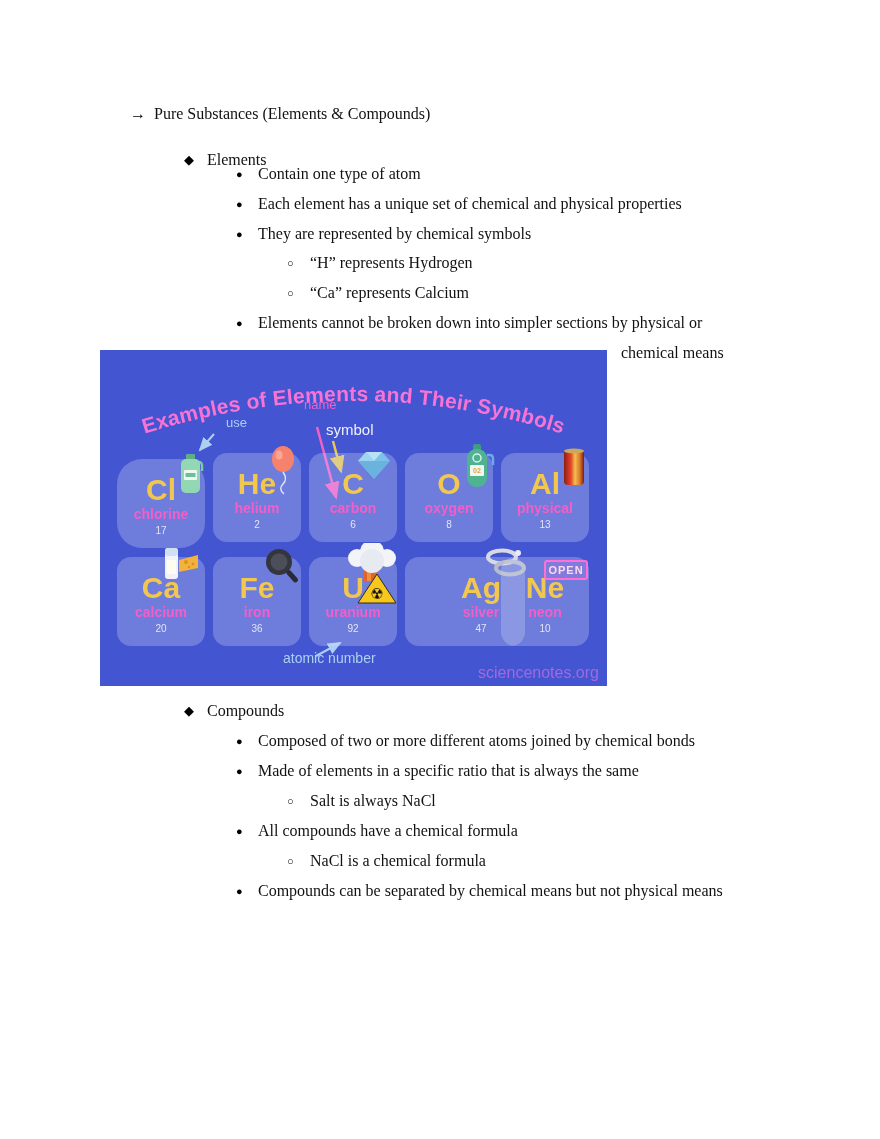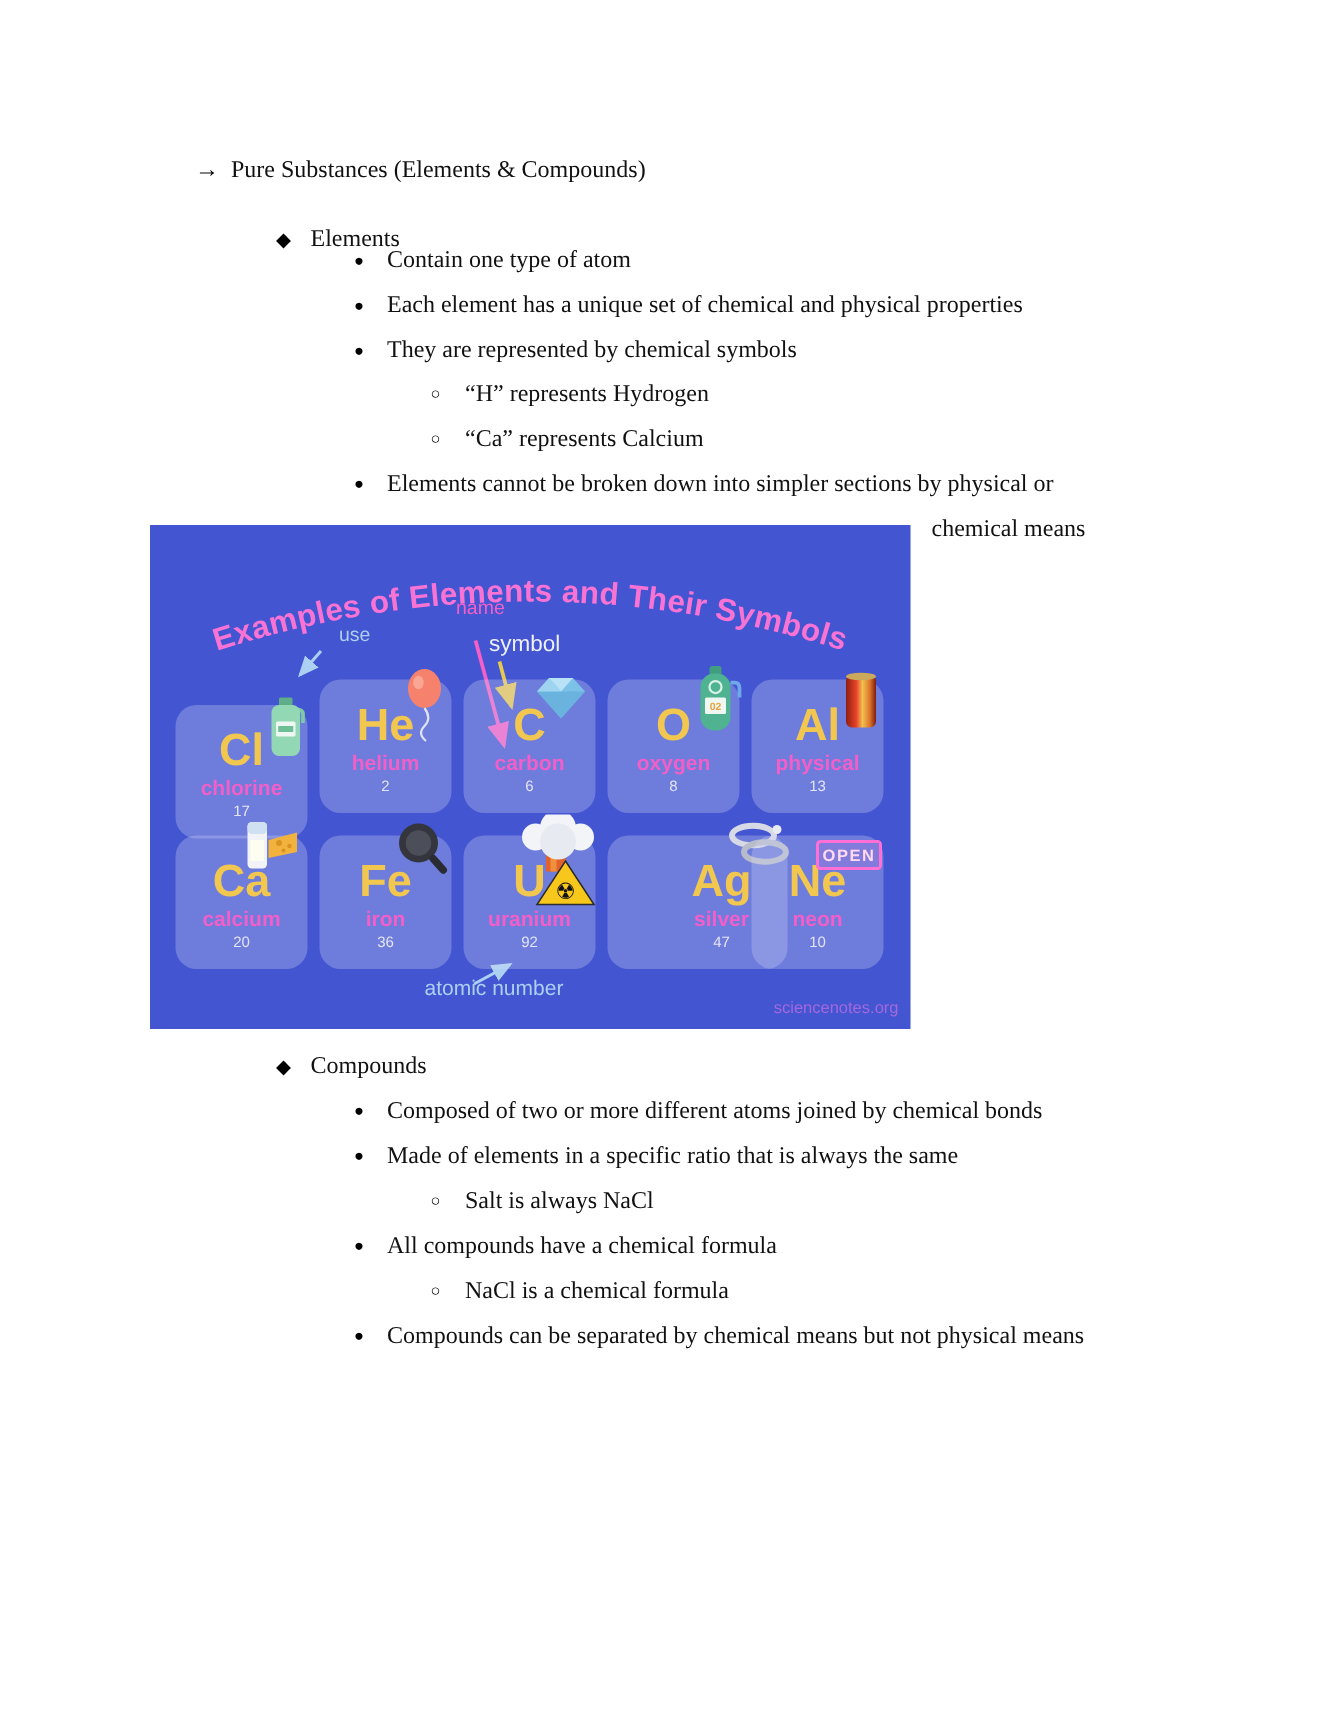--- a/index.html
+++ b/index.html
@@ -17,21 +17,21 @@
   
   .figure{position:absolute;left:100px;top:350px;width:507px;height:336px;
         background:var(--fig-bg,#4355d1);overflow:hidden;
         font-family:"Liberation Sans", sans-serif;}
   .title-arc{position:absolute;left:0;top:0;}
   .fig-label{position:absolute;font-size:13px;line-height:13px;}
   .lbl-use{left:105px;top:66px;color:#abd0f2;padding-left:21px;}
   .lbl-name{left:204px;top:48px;color:#f45fc8;}
   .lbl-symbol{left:226px;top:73px;color:#eef0fb;font-size:15px;}
   .lbl-atomic{left:183px;top:302px;color:#abd0f2;font-size:14px;}
-  .lbl-watermark{right:8px;top:316px;color:#a468dd;font-size:11px;}
+  .lbl-watermark{right:8px;top:316px;color:#a468dd;font-size:16px;}
   .pointers{position:absolute;left:0;top:0;pointer-events:none;}
   .tile{position:absolute;width:88px;height:89px;border-radius:14px;
         background:var(--fig-tile,rgba(213,216,245,0.30));}
   .tile .sym{display:block;text-align:center;margin-top:15px;line-height:32px;
         font-size:30px;font-weight:bold;color:var(--fig-sym,#f2c750);}
   .tile .nm{display:block;text-align:center;margin-top:0px;line-height:16px;
         font-size:14px;font-weight:bold;color:var(--fig-name,#f35fc9);}
   .tile .no{display:block;text-align:center;margin-top:1px;line-height:15px;
         font-size:10px;color:var(--fig-num,#e3e5f4);}
   .tile .icon{position:absolute;}
@@ -98,21 +98,21 @@
           <path d="M0,0 L7,3 L0,6 Z" fill="#e8c84f"></path>
           </marker>
       </defs>
       <line x1="114" y1="84" x2="100" y2="100" stroke="#abd0f2" stroke-width="2" marker-end="url(#ab)"></line>
       <line x1="217" y1="77" x2="236" y2="147" stroke="#f45fc8" stroke-width="2.5" marker-end="url(#ap)"></line>
       <line x1="233" y1="91" x2="241" y2="121" stroke="#e8c84f" stroke-width="2.5" marker-end="url(#ay)"></line>
       <line x1="216" y1="306" x2="240" y2="293" stroke="#abd0f2" stroke-width="2" marker-end="url(#ab)"></line>
     </svg>
 
     <div id="tiles">
-        <div class="tile" style="left: 17px; top: 120px;">
+        <div class="tile" style="left: 17px; top: 109px; border-radius: 25px;">
           <span class="sym">Cl</span>
           <span class="nm">chlorine</span>
           <span class="no">17</span>
           <div class="icon icon-bleach"><svg width="26" height="42" viewBox="0 0 26 42">
    <path d="M16 9 h5 a3 3 0 0 1 3 3 v6" fill="none" stroke="#7fc9a4" stroke-width="2.5"></path>
    <rect x="8" y="1" width="9" height="6" rx="1" fill="#5fae88"></rect>
    <rect x="3" y="6" width="19" height="34" rx="5" fill="#93d8b4"></rect>
    <rect x="6" y="17" width="13" height="10" rx="1" fill="#eef7f1"></rect>
    <rect x="7.5" y="20" width="10" height="4" fill="#6fbf96"></rect>
             </svg></div>

